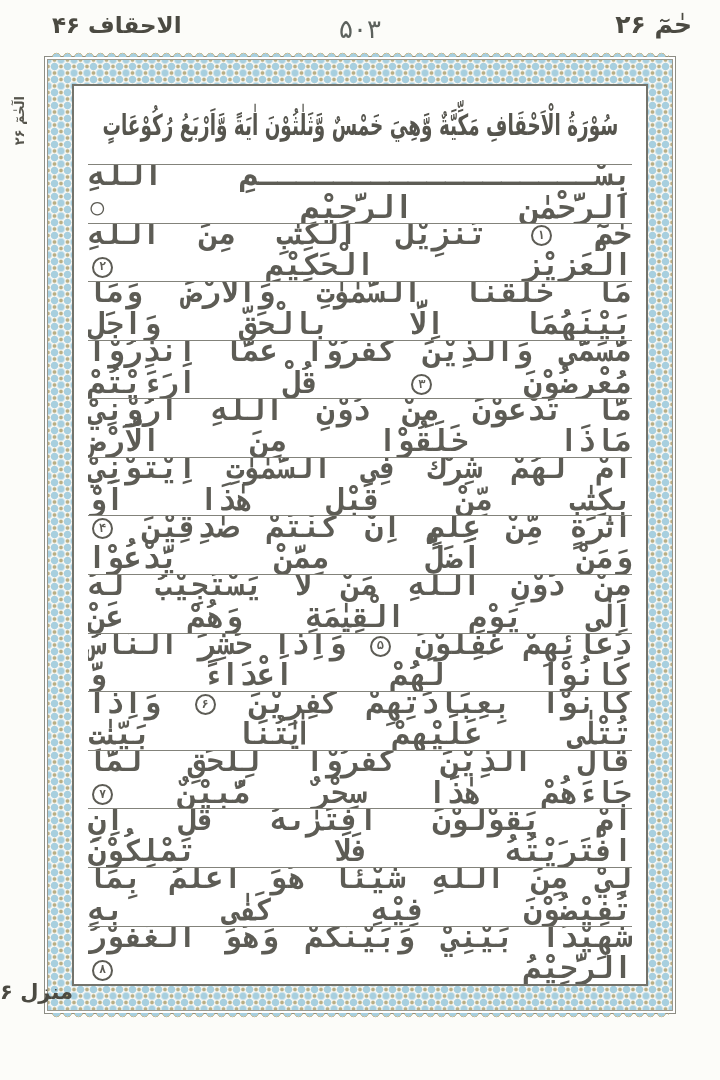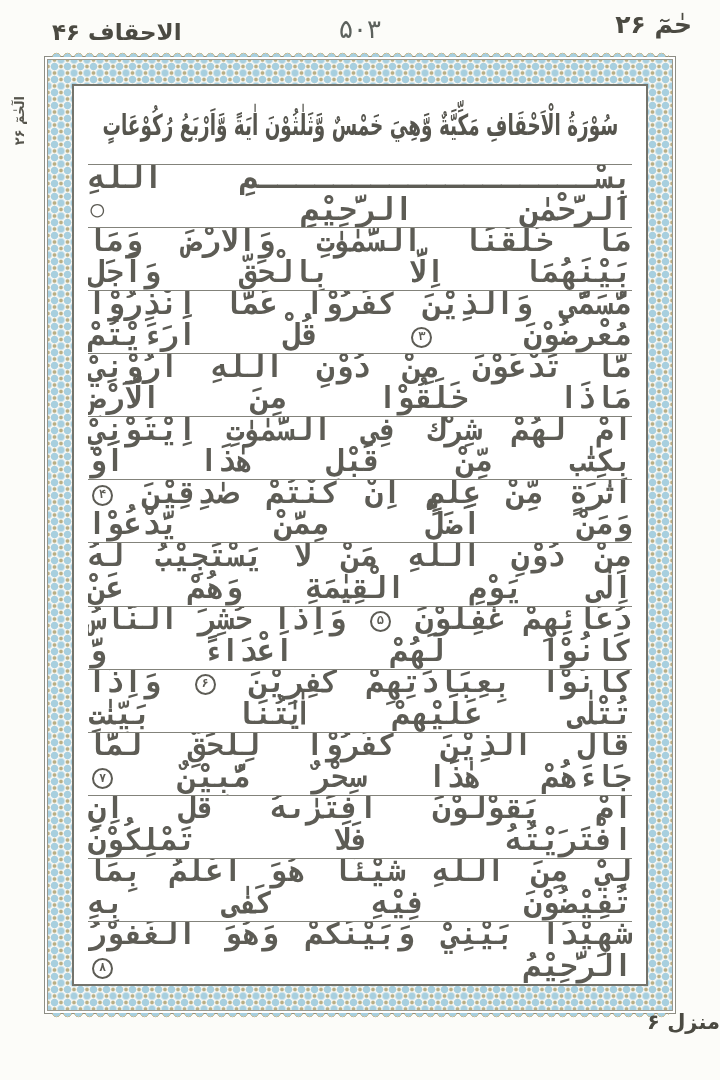--- a/index.html
+++ b/index.html
@@ -11,21 +11,21 @@
   body{
     position:relative; overflow:hidden;
     background:var(--paper);
     font-family:"DejaVu Sans", sans-serif;
     color:var(--ink);
   }
   
   .runhead{position:absolute; top:6px; left:0; right:0; height:42px;}
   .runhead .juz{position:absolute; right:28px; top:4px; font-size:25px; font-weight:bold; color:var(--ink-dark);}
   .runhead .pageno{position:absolute; left:0; right:0; top:8px; text-align:center; font-size:26px; font-weight:normal; color:#5c615d; letter-spacing:2px;}
-  .runhead .surahref{position:absolute; left:52px; top:13px; font-size:23px; font-weight:bold; color:var(--ink-dark);text-align:center;}
+  .runhead .surahref{position:absolute; left:52px; top:6px; font-size:23px; font-weight:bold; color:var(--ink-dark);text-align:center;}
   
   .margin-note{
     position:absolute; left:12px; top:96px;
     font-size:13px; font-weight:bold; color:#55544c;
     writing-mode:vertical-rl; transform:rotate(180deg);
     letter-spacing:2px; white-space:nowrap;
   }
   
   .frame{
     position:absolute; left:44px; top:56px; width:632px; height:958px;
@@ -76,21 +76,21 @@
     word-spacing:2px;
   }
   .row.bismillah .ltext{font-size:31px;}
   .ayah{
     display:inline-flex; align-items:center; justify-content:center;
     width:21px; height:21px; border:2px solid var(--ink); border-radius:50%;
     font-size:12px; font-weight:bold; line-height:1;
     vertical-align:middle; margin:0 4px;
   }
   
-  .footer{position:absolute; left:0; right:0; top:1010px; text-align:right;}
+  .footer{position:absolute; left:0; right:0; top:980px; text-align:left;}
   .footer .manzil{font-size:21px; font-weight:bold; color:var(--ink-dark); letter-spacing:1px;}
 </style>
 </head>
 <body>
 
 <div class="runhead">
   <div class="juz">حٰمٓ ۲۶</div>
   <div class="pageno">۵۰۳</div>
   <div class="surahref">الاحقاف ۴۶</div>
 </div>
@@ -101,20 +101,23 @@
   <div class="fringe top"></div>
   <div class="fringe bottom"></div>
   <div class="band">
     <div class="content">
       <div class="banner">
         <div class="banner-text">سُوْرَةُ الْاَحْقَافِ مَكِّيَّةٌ وَّهِيَ خَمْسٌ وَّثَلٰثُوْنَ اٰيَةً وَّاَرْبَعُ رُكُوْعَاتٍ</div>
       </div>
       <div class="rows">
           <div class="row bismillah">
             <div class="ltext">بِسْــــــــــــــــــمِ اللهِ الرَّحْمٰنِ الرَّحِيْمِ ○</div>
+          </div>
+          <div class="row">
+            <div class="ltext">حٰمٓ <span class="ayah">۱</span> تَنْزِيْلُ الْكِتٰبِ مِنَ اللهِ الْعَزِيْزِ الْحَكِيْمِ <span class="ayah">۲</span></div>
           </div>
           <div class="row">
             <div class="ltext">مَا خَلَقْنَا السَّمٰوٰتِ وَالْاَرْضَ وَمَا بَيْنَهُمَا اِلَّا بِالْحَقِّ وَاَجَلٍ</div>
           </div>
           <div class="row">
             <div class="ltext">مُّسَمًّى وَالَّذِيْنَ كَفَرُوْا عَمَّا اُنْذِرُوْا مُعْرِضُوْنَ <span class="ayah">۳</span> قُلْ اَرَءَيْتُمْ</div>
           </div>
           <div class="row">
             <div class="ltext">مَّا تَدْعُوْنَ مِنْ دُوْنِ اللهِ اَرُوْنِيْ مَاذَا خَلَقُوْا مِنَ الْاَرْضِ</div>
           </div>

